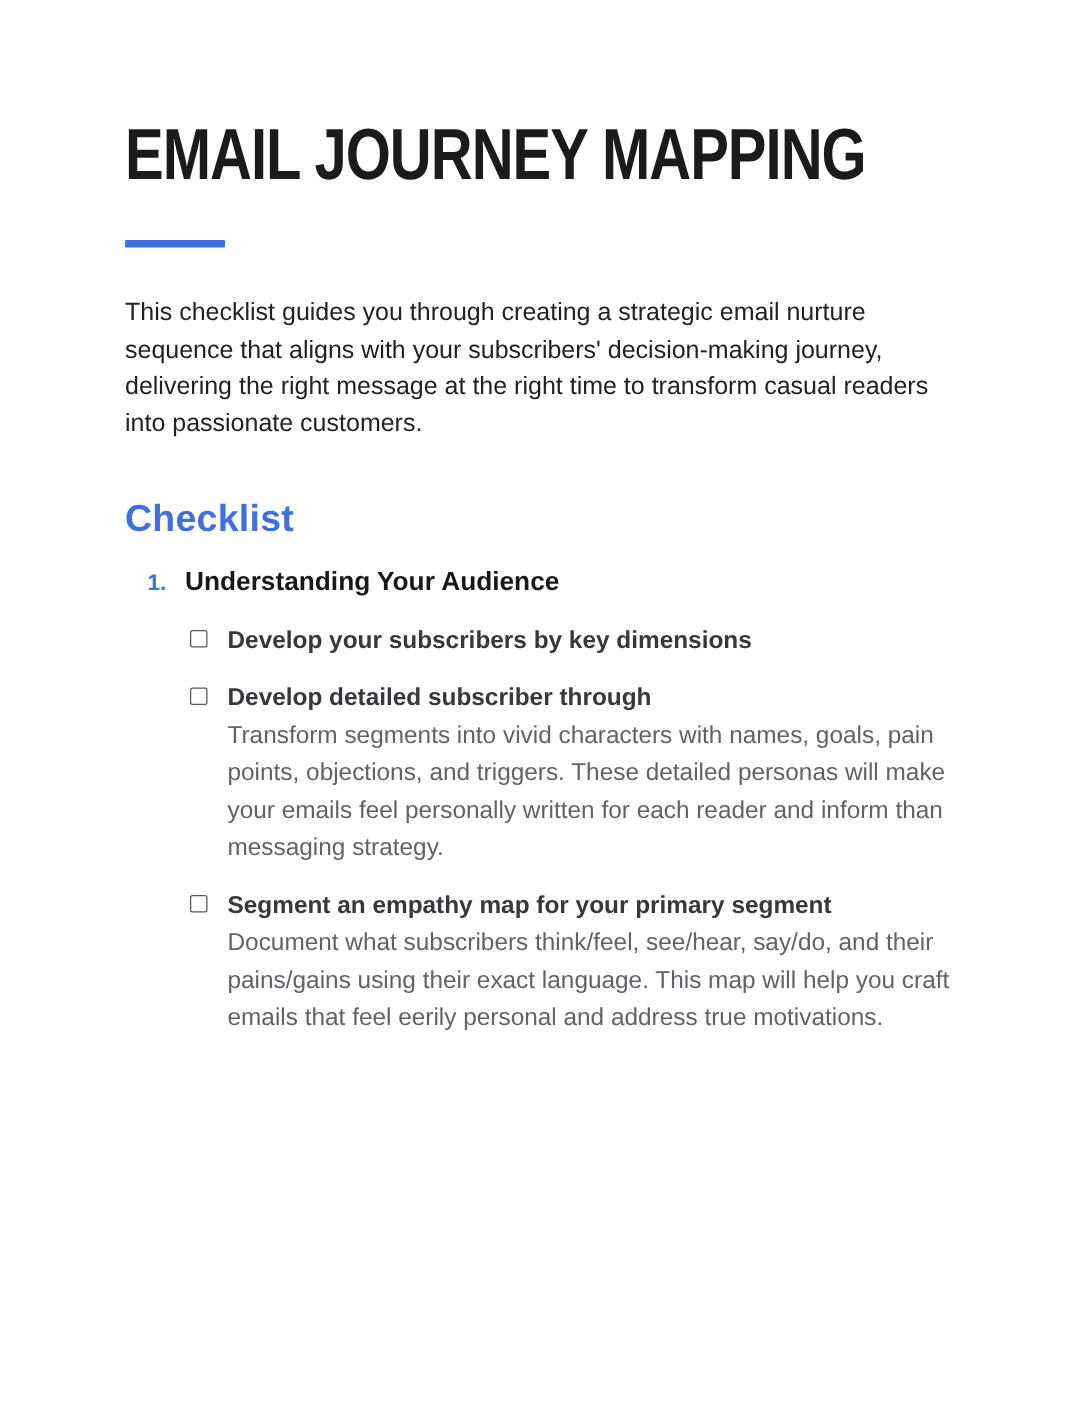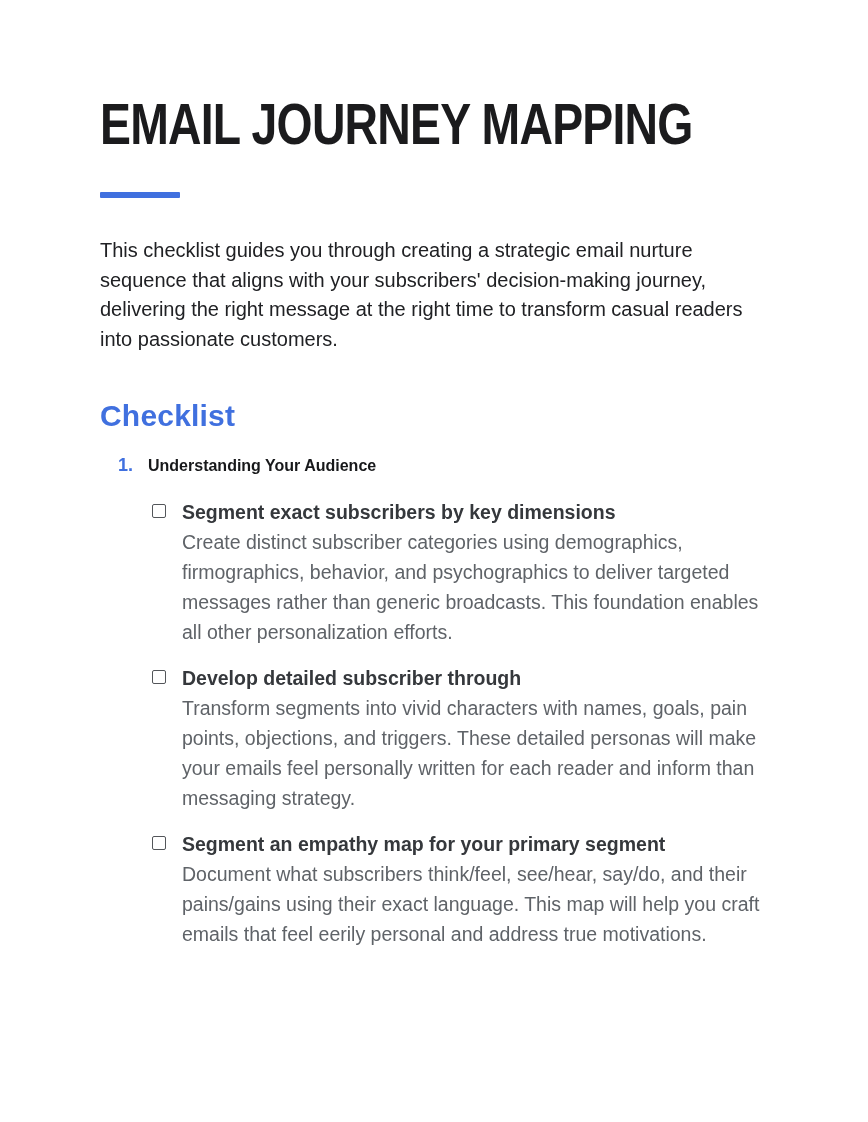--- a/index.html
+++ b/index.html
@@ -62,21 +62,21 @@
   }
   .num{
     color:var(--accent);
     font-weight:700;
     font-size:18px;
     width:30px;
     flex:0 0 30px;
   }
   .sec-title{
     font-weight:700;
-    font-size:16px;
+    font-size:21px;
     line-height:30px;
     color:#17181a;
   }
   .items{margin-top:6px;}
   .check-item{
     position:relative;
     margin:16px 0 0 82px;
     padding-left:0;
   }
   .checkbox{
@@ -114,22 +114,21 @@
   <div class="sections">
   <div class="section">
     <div class="section-head">
       <span class="num">1.</span>
       <span class="sec-title">Understanding Your Audience</span>
     </div>
     <div class="items">
   <div class="check-item">
     <span class="checkbox"></span>
     <div class="item-body">
-      <div class="item-label">Segment exact subscribers by key dimensions</div>
-      <div class="item-desc">Create distinct subscriber categories using demographics, firmographics, behavior, and psychographics to deliver targeted messages rather than generic broadcasts. This foundation enables all other personalization efforts.</div>
+      <div class="item-label">Develop your subscribers by key dimensions</div>
     </div>
   </div>
 
   <div class="check-item">
     <span class="checkbox"></span>
     <div class="item-body">
       <div class="item-label">Develop detailed subscriber through</div>
       <div class="item-desc">Transform segments into vivid characters with names, goals, pain points, objections, and triggers. These detailed personas will make your emails feel personally written for each reader and inform than messaging strategy.</div>
     </div>
   </div>

